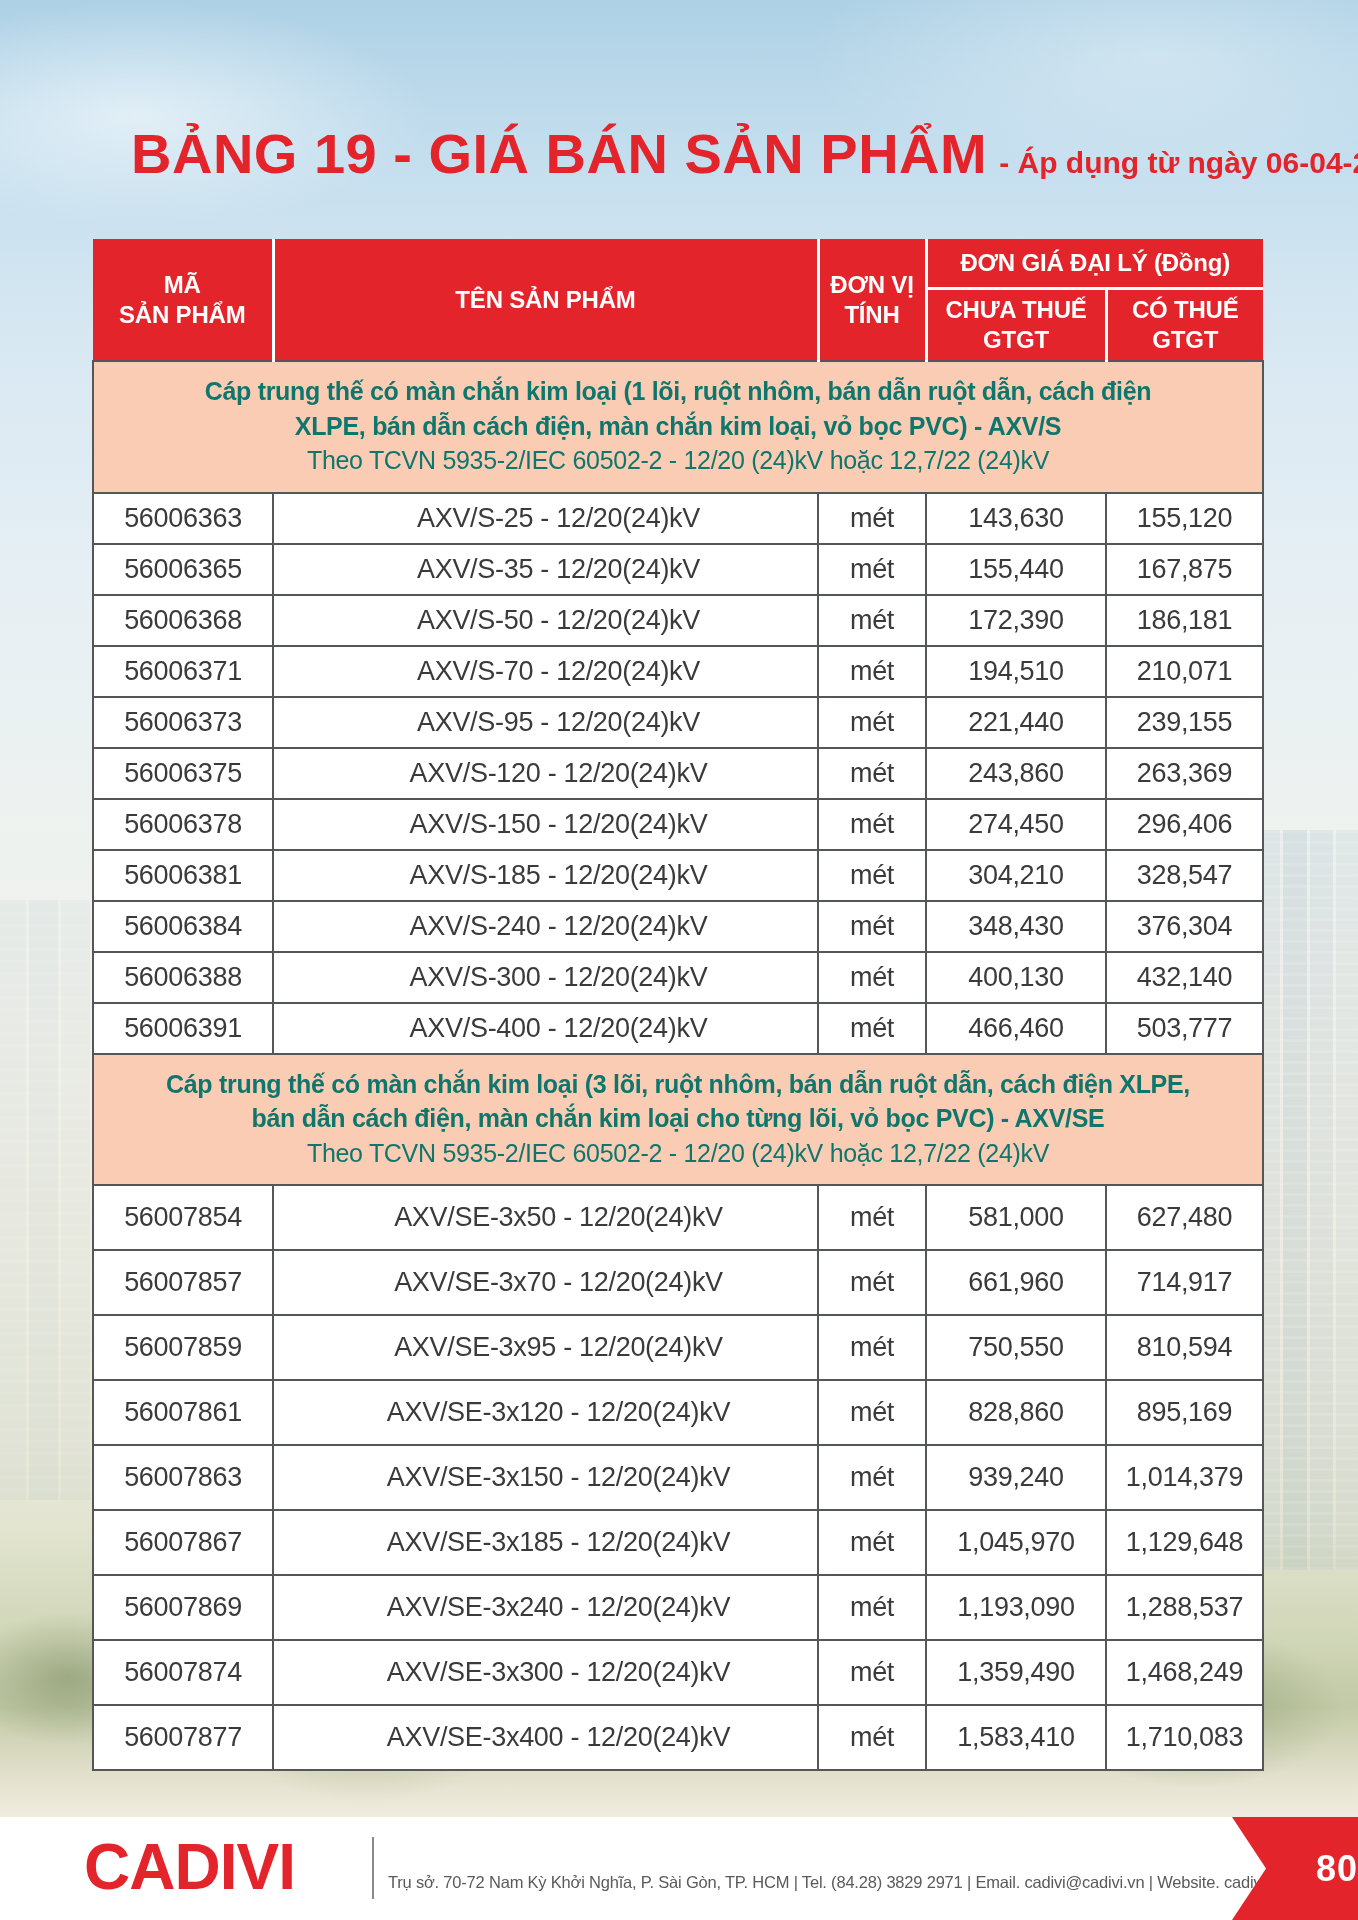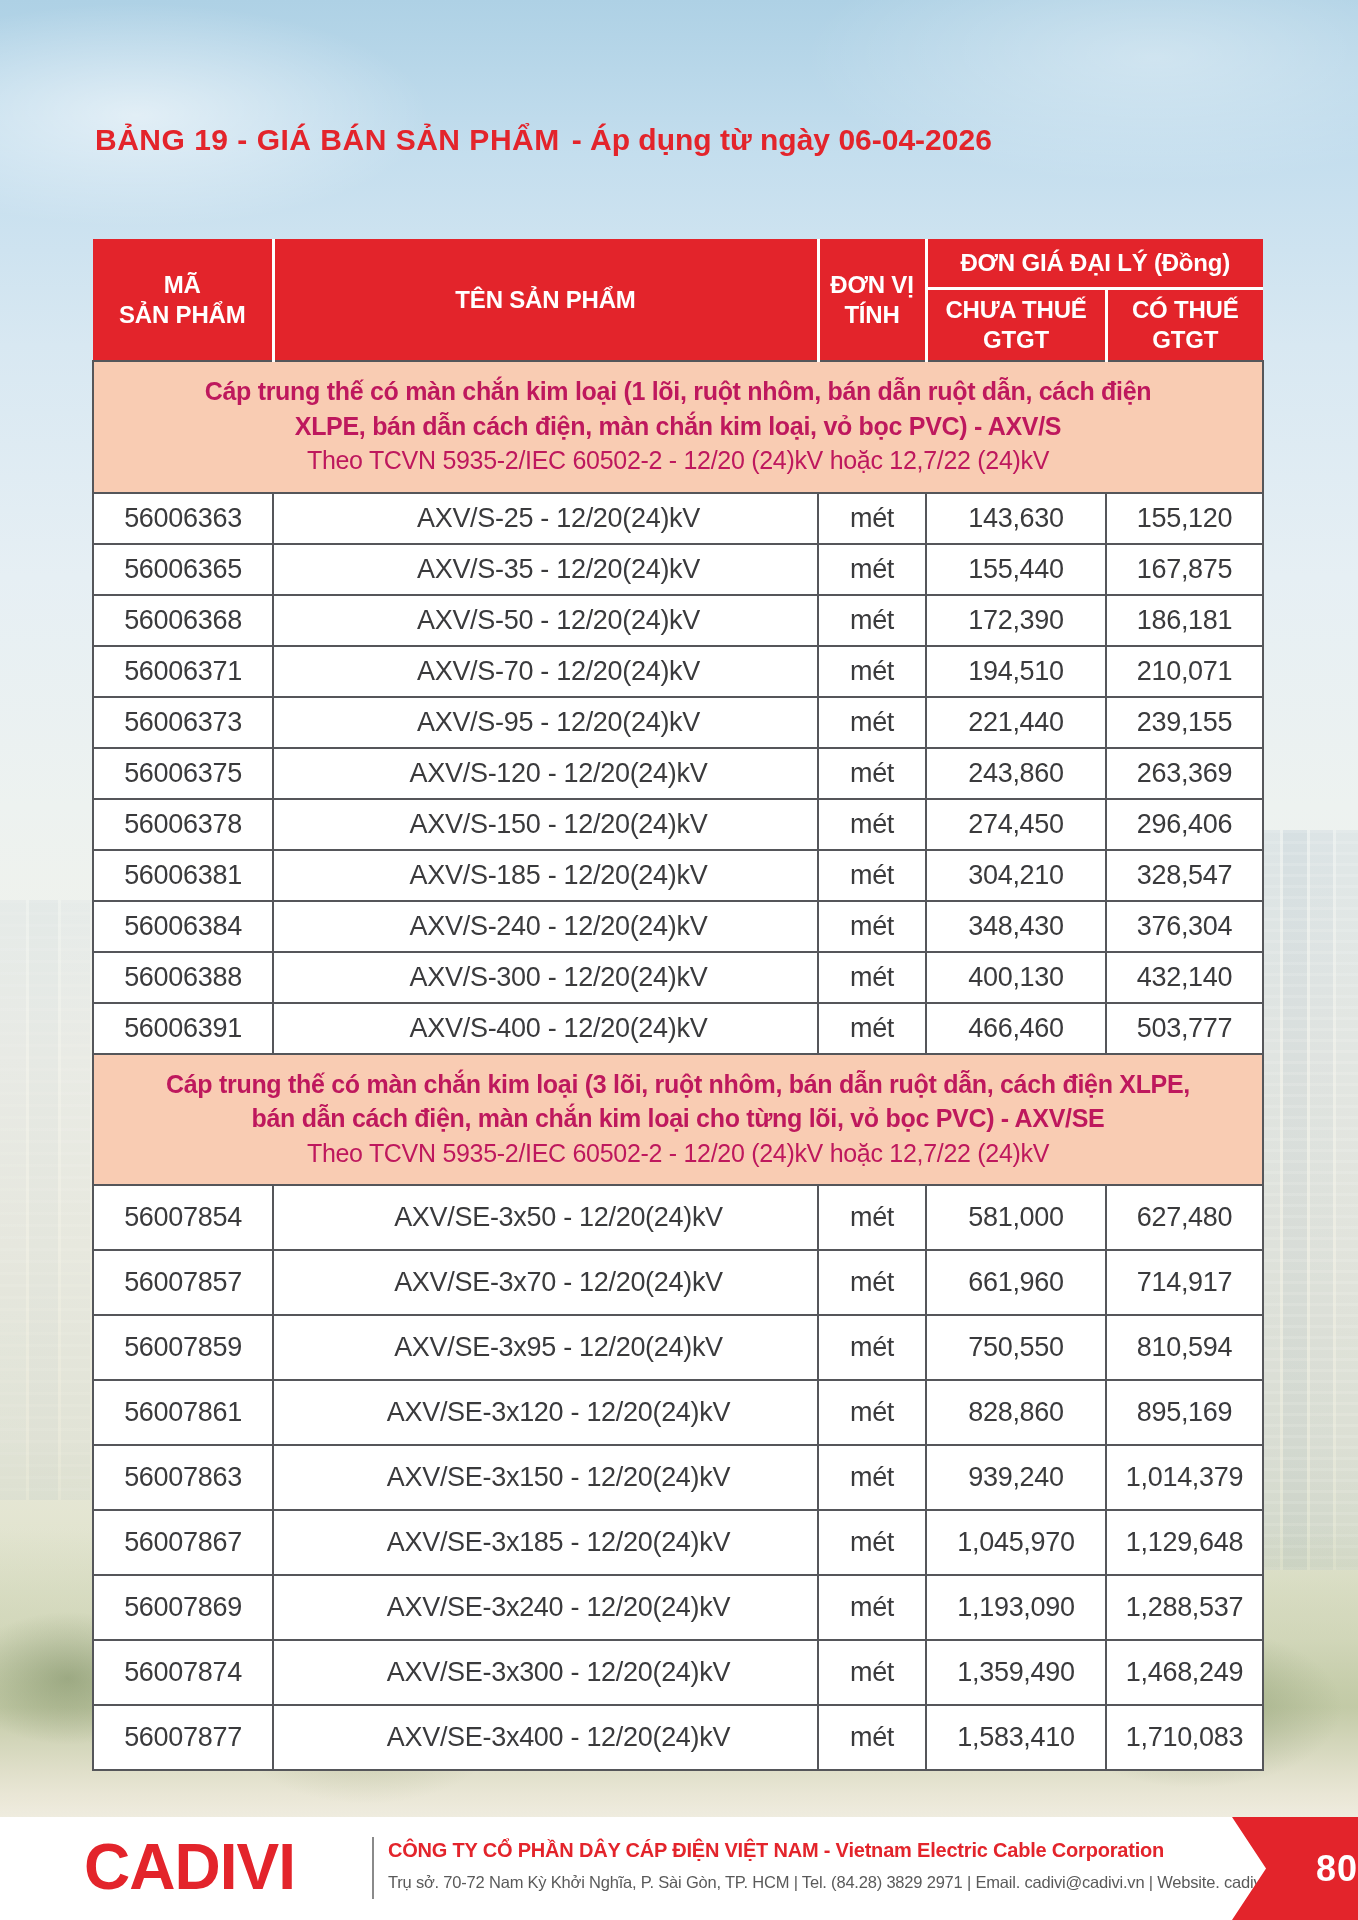--- a/index.html
+++ b/index.html
@@ -50,21 +50,21 @@
       radial-gradient(ellipse 190px 105px at 27% 70%, rgba(148,158,112,.35), transparent 70%),
       radial-gradient(ellipse 170px 95px at 58% 58%, rgba(124,140,94,.30), transparent 70%),
       radial-gradient(ellipse 210px 115px at 88% 62%, rgba(108,128,84,.42), transparent 70%),
       linear-gradient(180deg, rgba(210,214,182,0) 0%, rgba(203,209,176,.55) 38%, rgba(186,195,155,.7) 62%, #e9e6d5 92%, #efecdf 100%);
   }
   
   .page-title{
     position:absolute;left:95px;top:121px;white-space:nowrap;
     color:var(--red);font-weight:bold;
   }
-  .t-main{font-size:30px;letter-spacing:.5px;}
+  .t-main{font-size:56px;letter-spacing:.5px;margin-left:36px;}
   .t-suffix{font-size:30px;margin-left:12px;letter-spacing:0;}
   
   .price-table{
     position:absolute;left:92px;top:239px;width:1170px;
     border-collapse:collapse;table-layout:fixed;
   }
   .price-table th{
     background:var(--red);color:#fff;font-weight:bold;
     font-size:24px;line-height:1.22;text-align:center;vertical-align:middle;
     white-space:pre-line;border:3px solid #fff;letter-spacing:-0.2px;
@@ -81,21 +81,21 @@
     color:var(--ink);font-size:27px;letter-spacing:-0.3px;
     text-align:center;vertical-align:middle;
   }
   .price-table td.name{text-align:center;padding-left:26px;}
   .price-table tr.s1 td{height:51px;}
   .price-table tr.s2 td{height:65px;}
   .price-table td.band{
     background:var(--salmon);padding:12px 8px 14px;height:auto;
   }
   .band div{
-    text-align:center;color:#be185d;font-size:25px;line-height:1.38;
+    text-align:center;color:#0f766e;font-size:25px;line-height:1.38;
     letter-spacing:-0.3px;white-space:nowrap;
   }
   .band .band-strong{font-weight:bold;}
   
   .footer{
     position:absolute;left:0;top:1817px;width:1358px;height:103px;background:#fff;
   }
   .logo{
     position:absolute;left:84px;top:18px;
     color:var(--red);font-weight:800;font-size:64px;line-height:1;
@@ -307,18 +307,17 @@
         <td>mét</td>
         <td>1,583,410</td>
         <td>1,710,083</td>
       </tr>
     </tbody>
 </table>
 
 <footer class="footer">
   <div class="logo">CADIVI</div>
   <div class="f-divider"></div>
-  <div class="f-company">CÔNG TY CỔ PHẦN DÂY CÁP ĐIỆN VIỆT NAM - Vietnam Electric Cable Corporation</div>
   <div class="f-address">Trụ sở. 70-72 Nam Kỳ Khởi Nghĩa, P. Sài Gòn, TP. HCM | Tel. (84.28) 3829 2971 | Email. cadivi@cadivi.vn | Website. cadivi.vn</div>
   <div class="page-num">
       <span>80</span>
     </div>
 </footer>
 
 </body></html>

